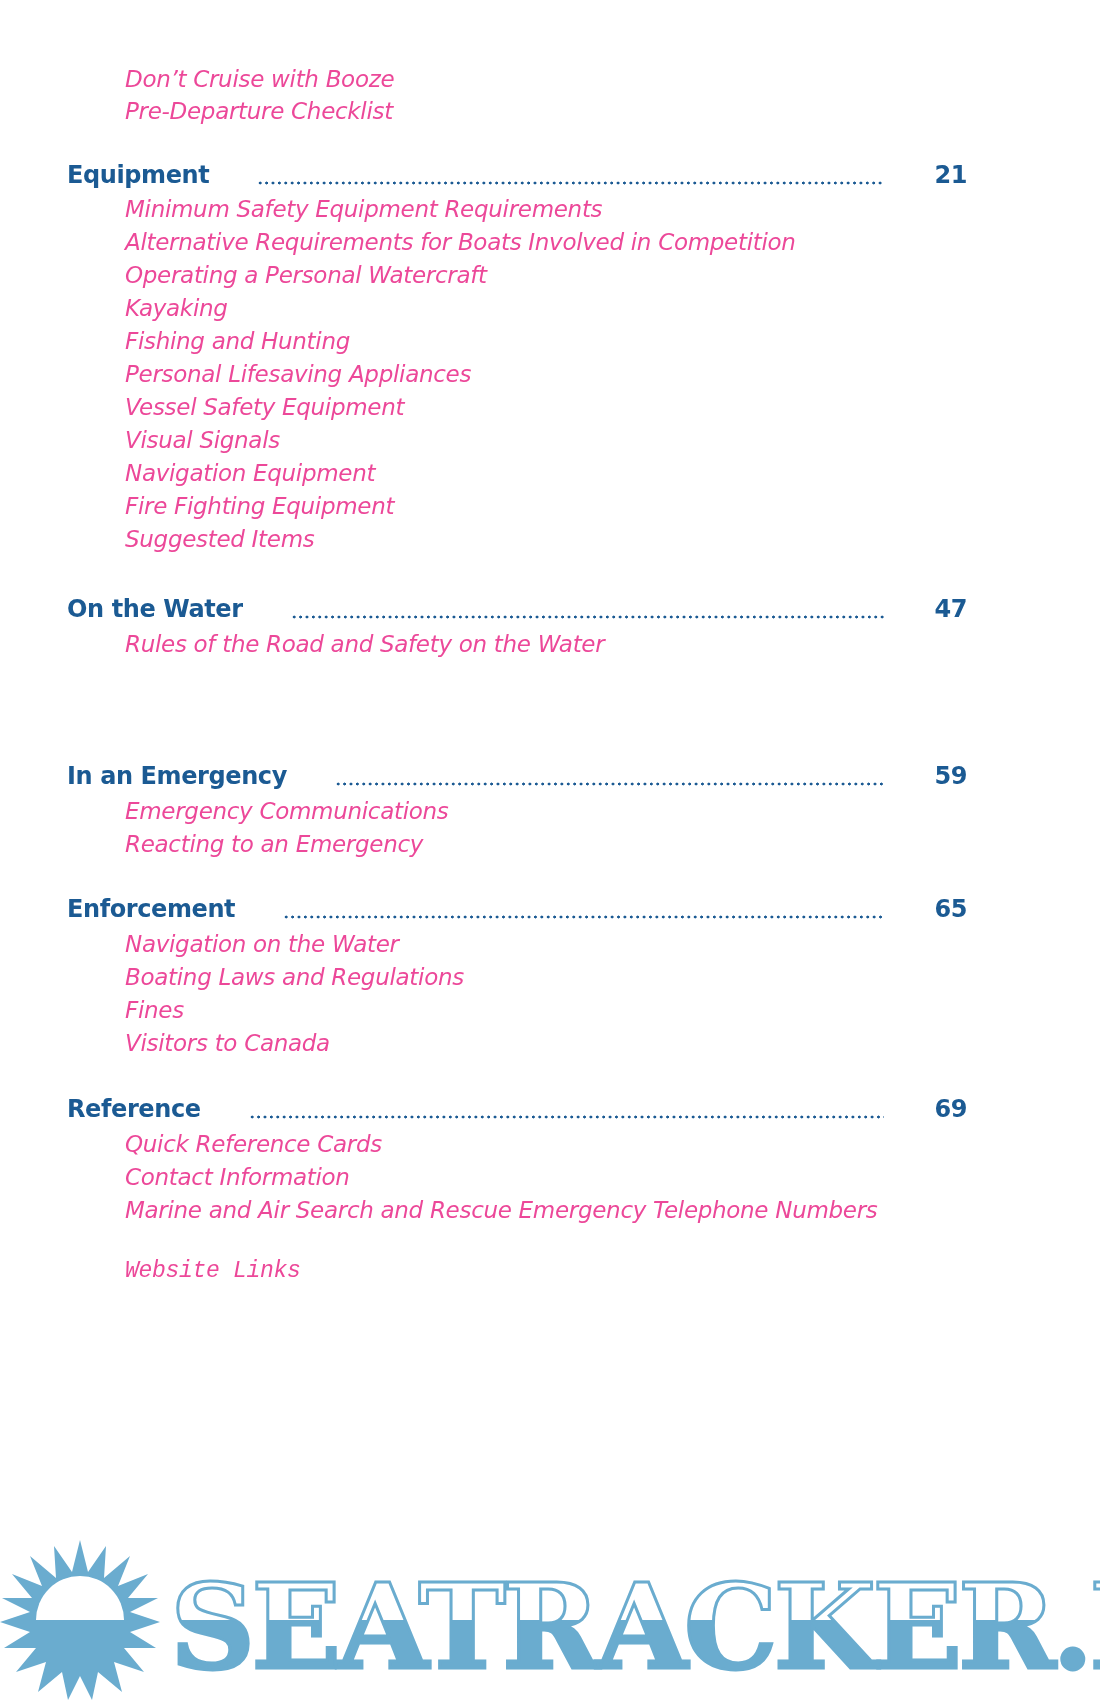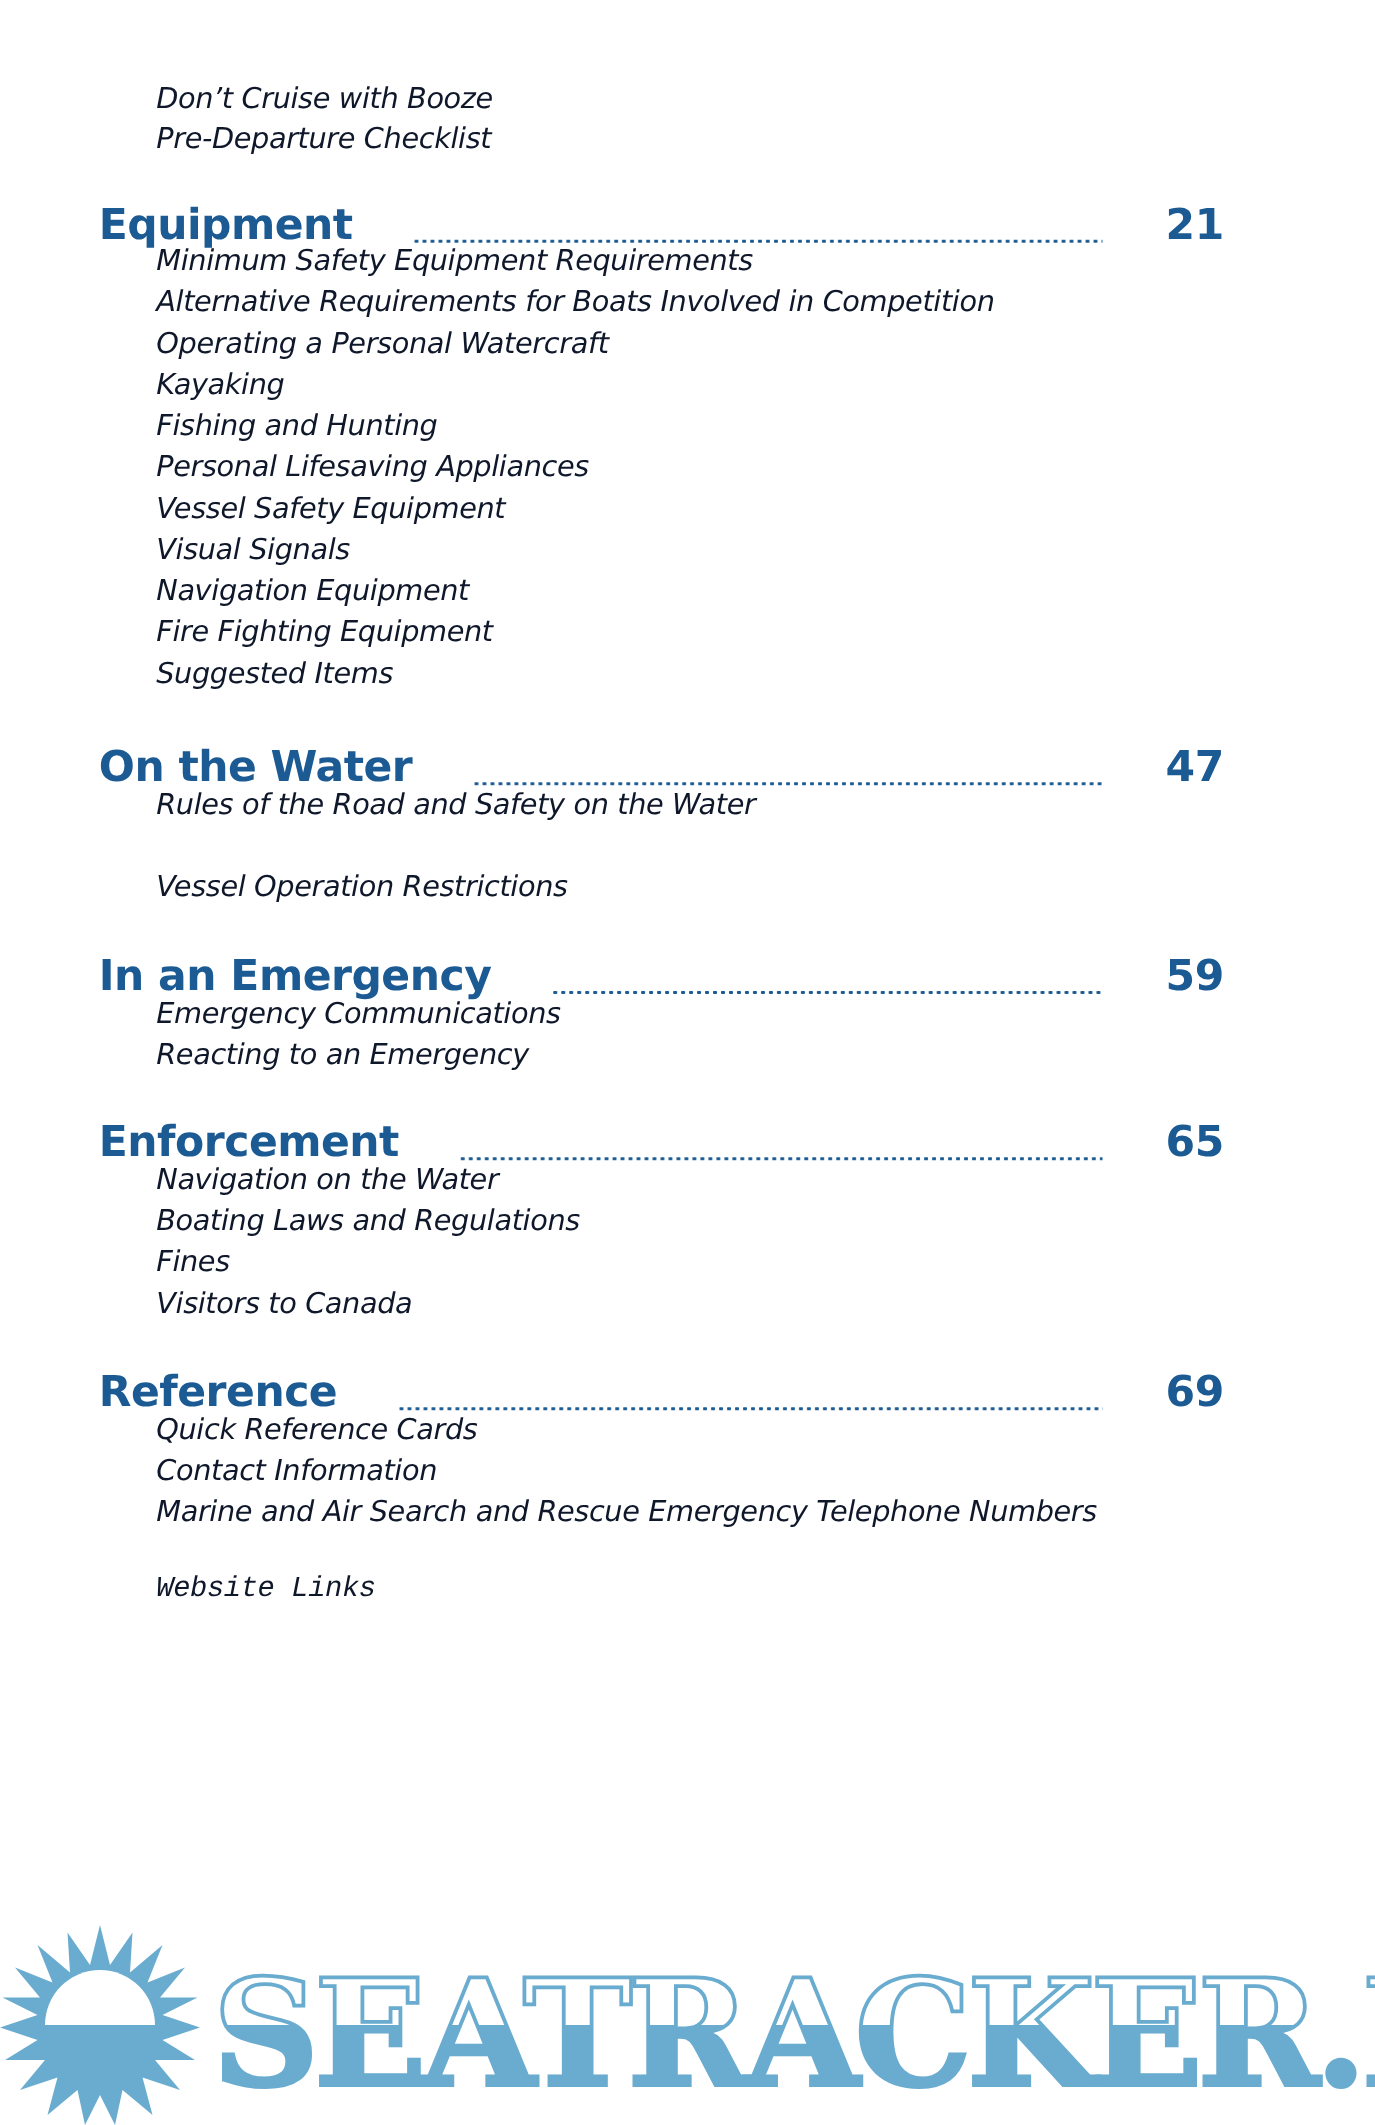--- a/index.html
+++ b/index.html
@@ -19,35 +19,35 @@
       left: 0; top: 0;
       width: 1100px;
       height: 1700px;
     }
     .sub-item {
       position: absolute;
       left: 125px;
       font-family: "DejaVu Sans", sans-serif;
       font-style: italic;
       font-size: 23px;
-      color: #0f172a;
+      color: #ec4899;
       letter-spacing: -0.3px;
       white-space: nowrap;
       line-height: 1;
     }
     .toc-heading {
       position: absolute;
-      left: 79px;
+      left: 67px;
       width: 900px;
       display: flex;
       align-items: baseline;
       color: #1b5a93;
       font-family: "DejaVu Sans", sans-serif;
       font-weight: bold;
-      font-size: 34px;
+      font-size: 24px;
       line-height: 1;
       letter-spacing: -0.4px;
       gap: 44px;
     }
     .toc-heading .title {
       white-space: nowrap;
     }
     .toc-heading .leader {
       flex: 1;
       margin: 0 6px 0 4px;
@@ -96,21 +96,20 @@
   <div class="sub-item" style="top:462px;">Navigation Equipment</div>
   <div class="sub-item" style="top:495px;">Fire Fighting Equipment</div>
   <div class="sub-item" style="top:528px;">Suggested Items</div>
 
   <div class="toc-heading" style="top:597px;">
     <span class="title">On the Water</span>
     <span class="leader"></span>
     <span class="page-num">47</span>
   </div>
   <div class="sub-item" style="top:633px;">Rules of the Road and Safety on the Water</div>
-  <div class="sub-item" style="top:699px;">Vessel Operation Restrictions</div>
 
   <div class="toc-heading" style="top:764px;">
     <span class="title">In an Emergency</span>
     <span class="leader"></span>
     <span class="page-num">59</span>
   </div>
   <div class="sub-item" style="top:800px;">Emergency Communications</div>
   <div class="sub-item" style="top:833px;">Reacting to an Emergency</div>
 
   <div class="toc-heading" style="top:897px;">

